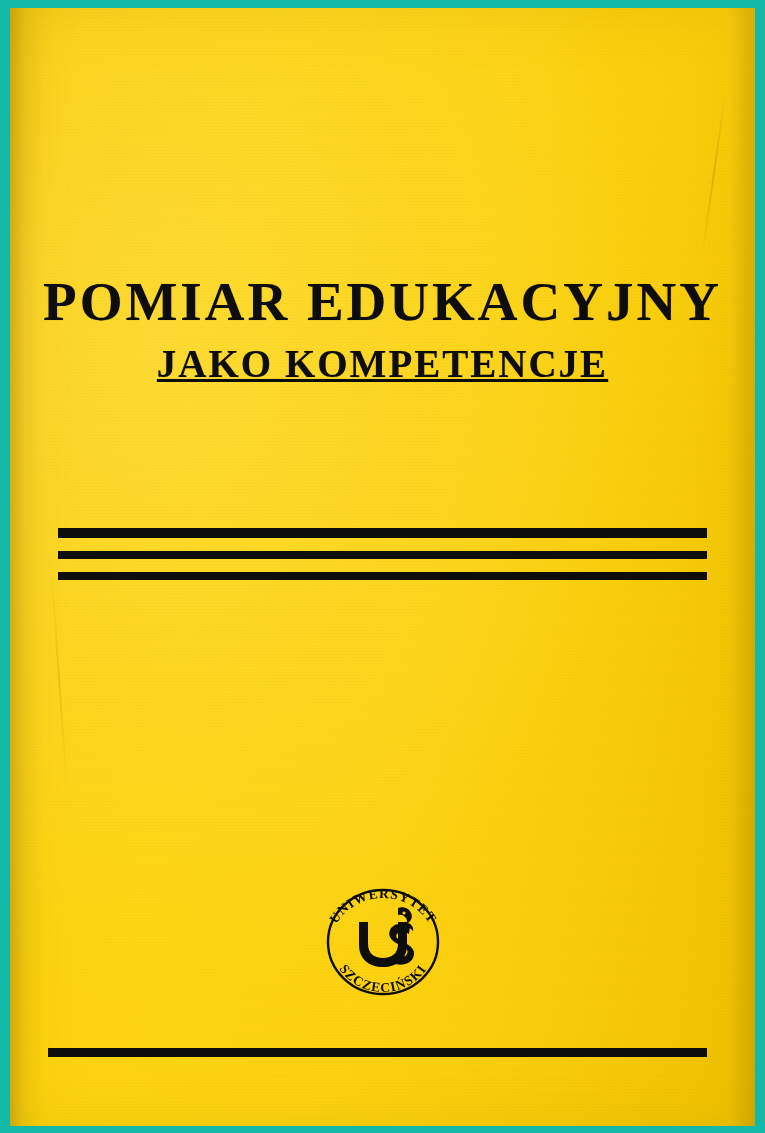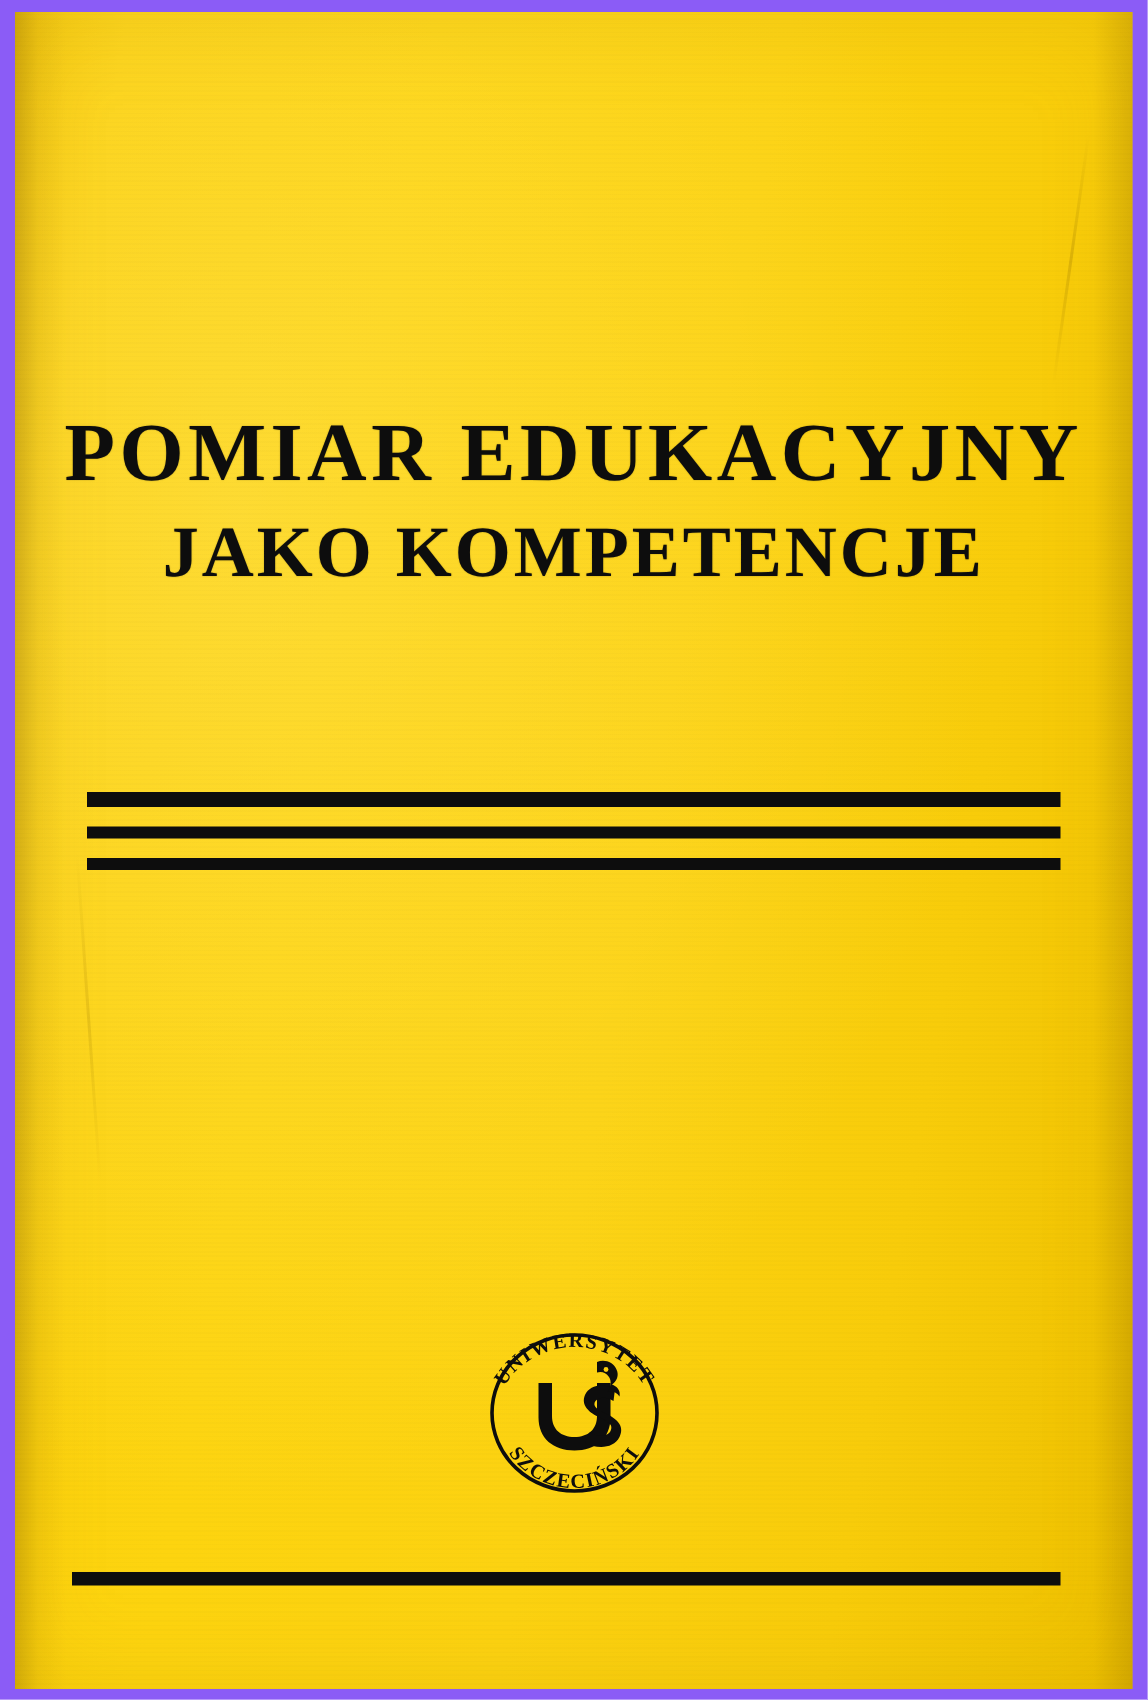--- a/index.html
+++ b/index.html
@@ -12,21 +12,21 @@
     height: 1133px;
     overflow: hidden;
     font-family: "Liberation Serif", serif;
   }
 
   
   .scan {
     position: relative;
     width: 765px;
     height: 1133px;
-    background: #8b5cf6;
+    background: #14b8a6;
   }
 
   
   .cover {
     position: absolute;
     left: 10px;
     top: 8px;
     width: 745px;
     height: 1118px;
     background:
@@ -90,21 +90,21 @@
     color: #0d0d0d;
     font-family: "Liberation Serif", serif;
     font-weight: bold;
     font-size: 55px;
     line-height: 1.18;
     letter-spacing: 2.5px;
     white-space: nowrap;
     text-shadow: 0 0 1px rgba(0,0,0,0.35);
   }
   .title-line.l1 { font-size: 55px; letter-spacing: 3px; }
-  .title-line.l2 { font-size: 48px; letter-spacing: 2px; margin-top: 6px; }
+  .title-line.l2 { font-size: 39px; letter-spacing: 2px; margin-top: 6px; text-decoration: underline; }
   .title-line.l3 { font-size: 55px; letter-spacing: 2px; margin-top: 6px; }
 
   
   .rules {
     position: absolute;
     left: 48px;
     right: 48px;
     top: 520px;
   }
   .rule {

